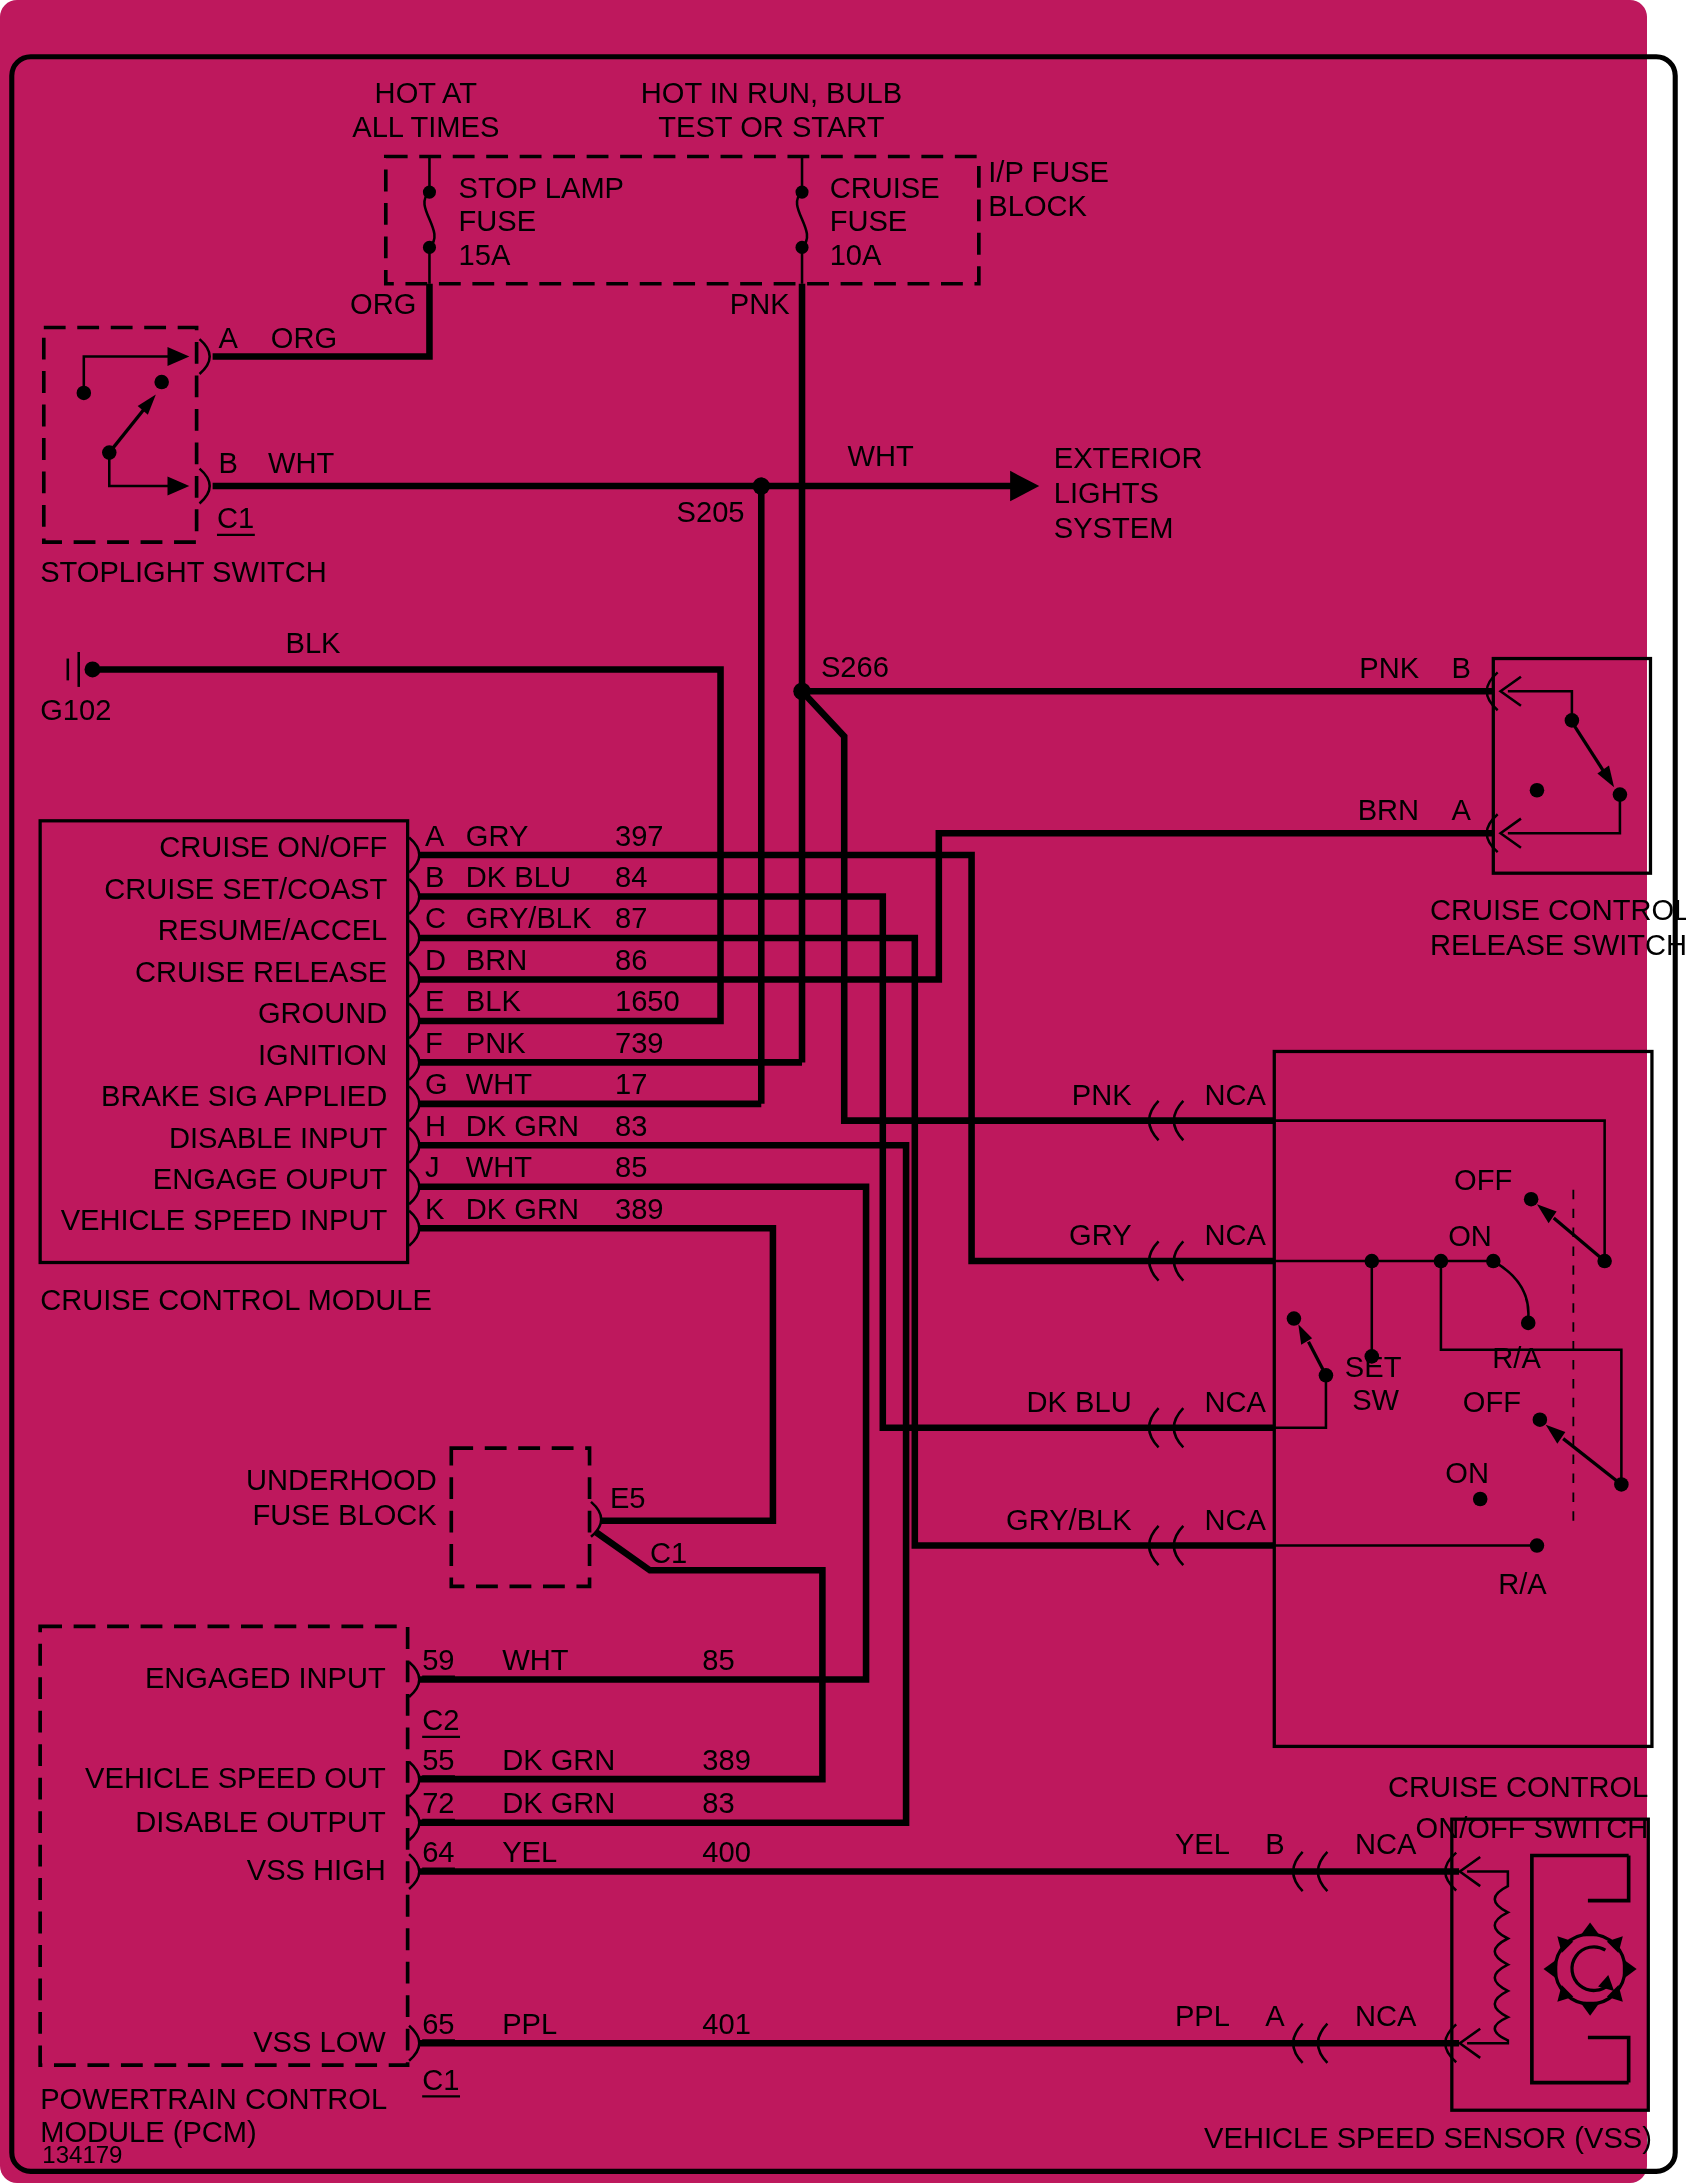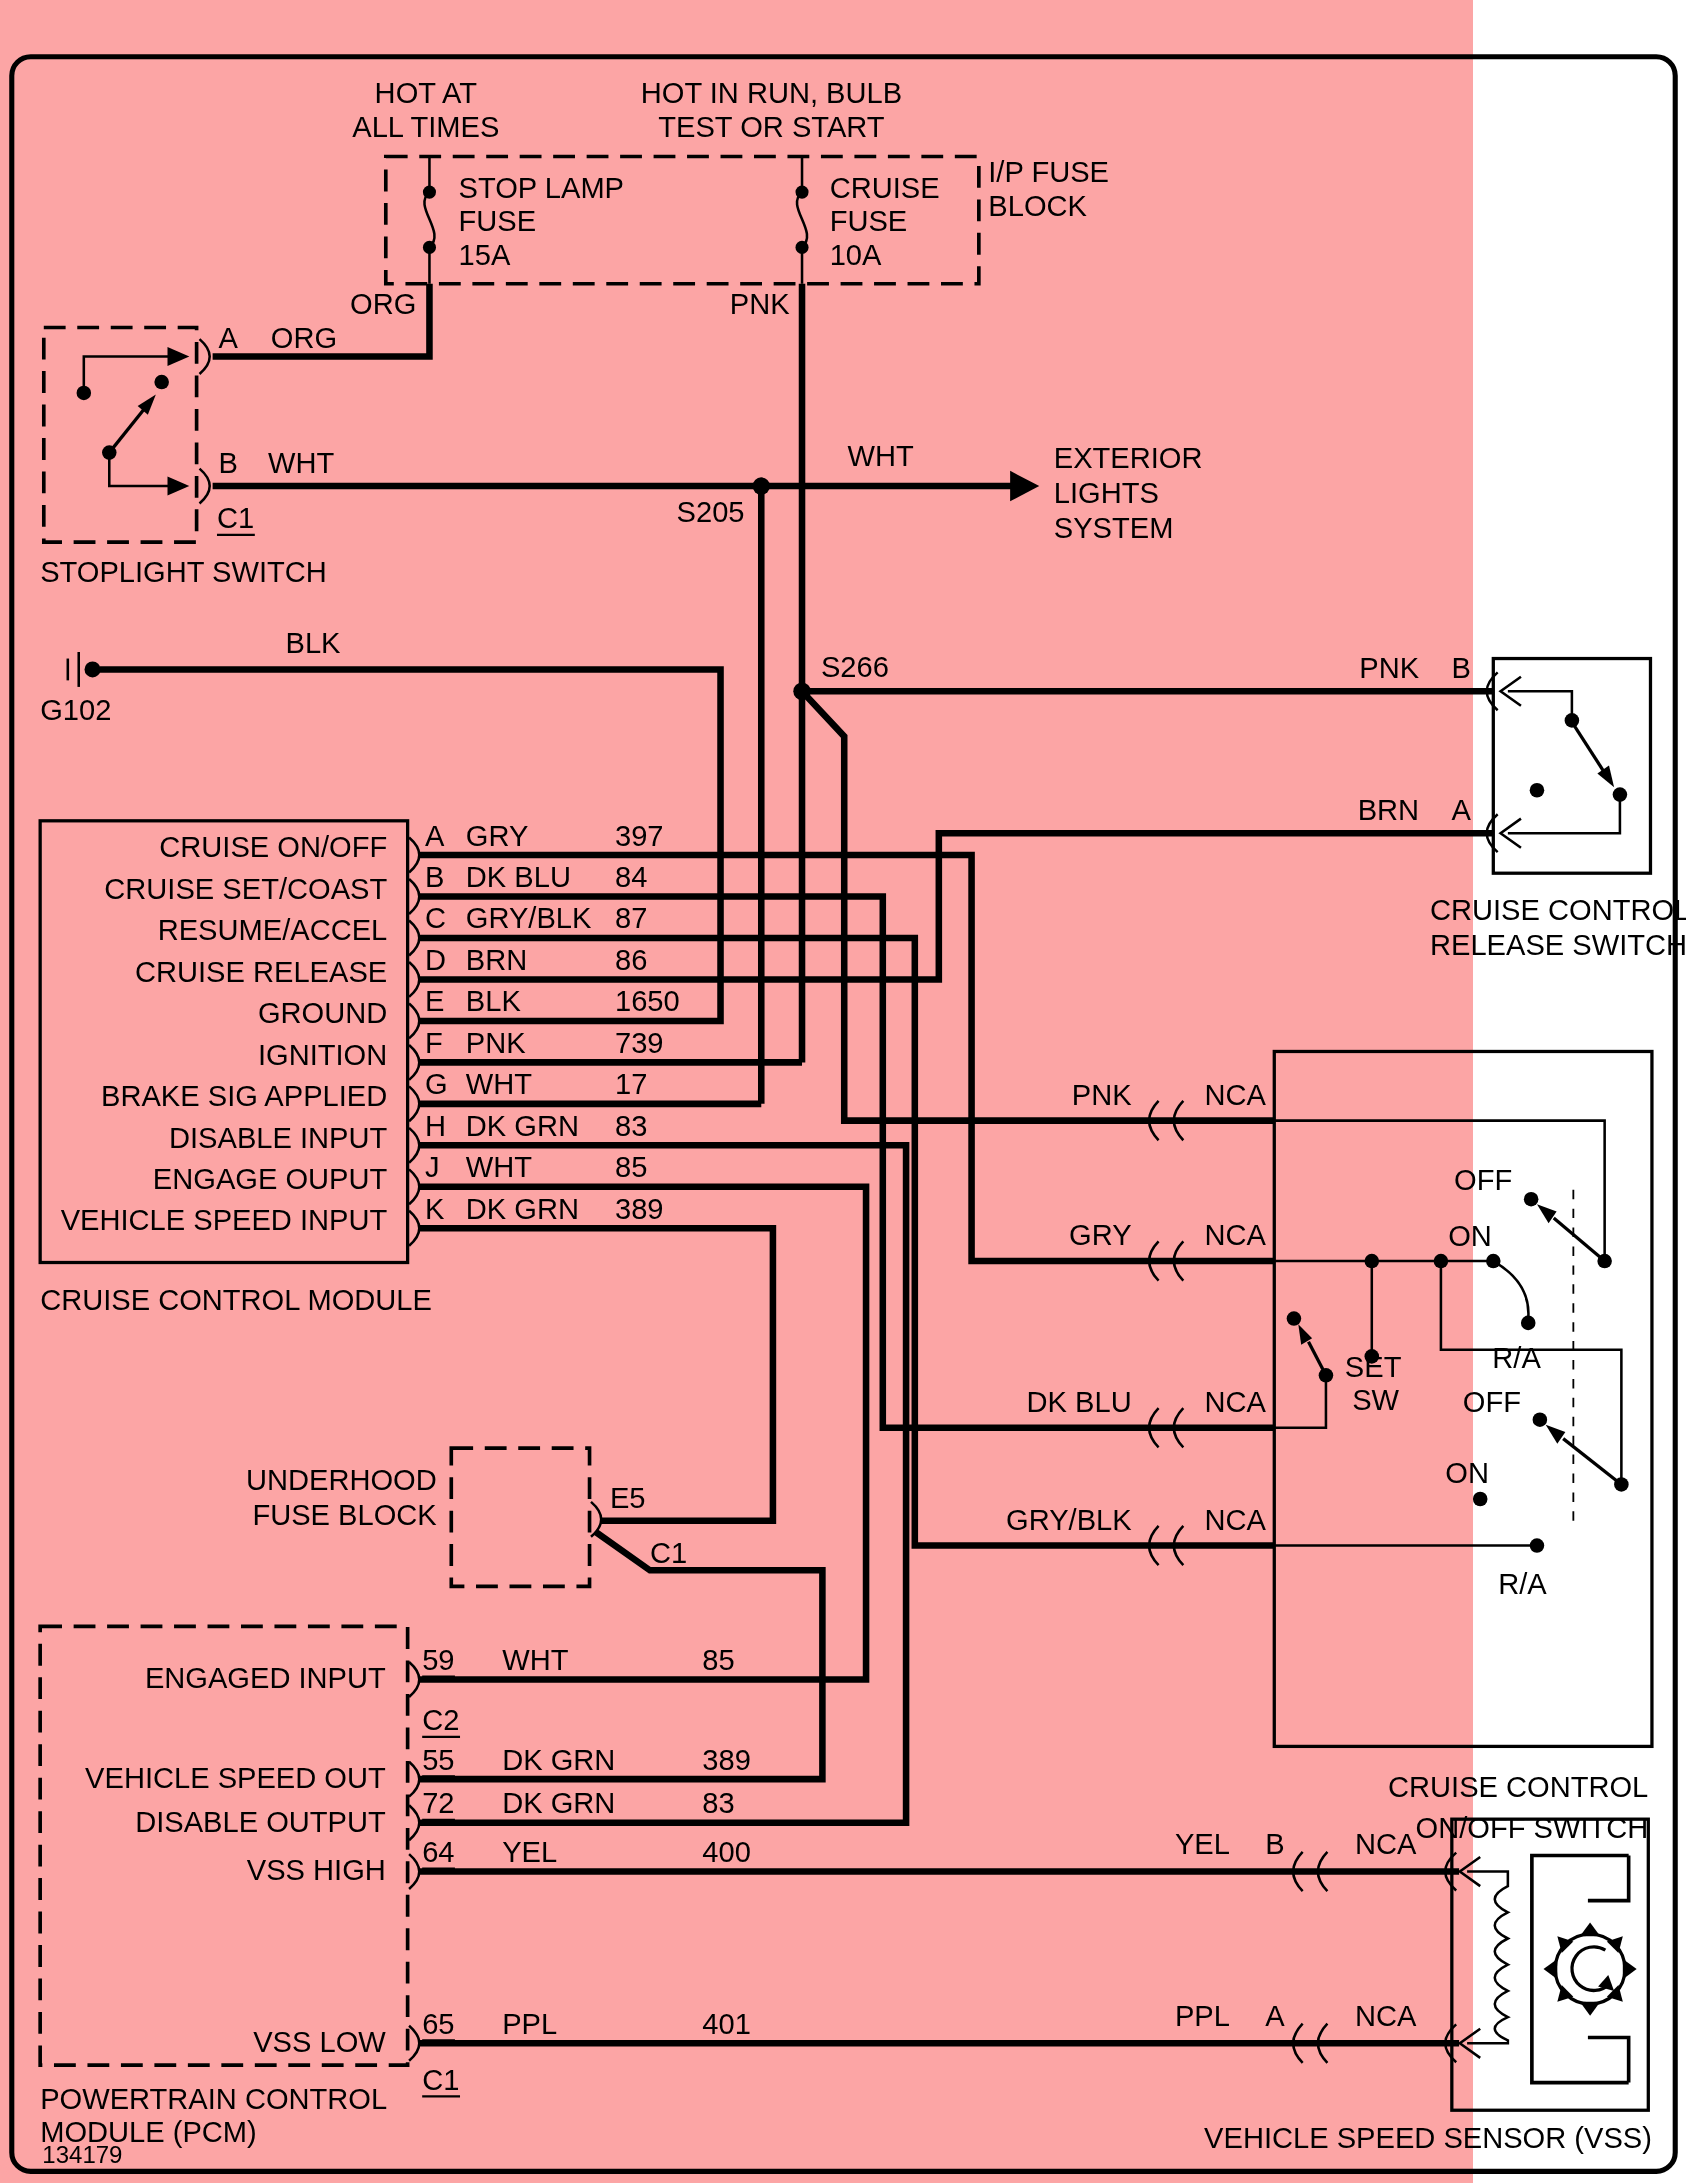--- a/index.html
+++ b/index.html
@@ -1,16 +1,16 @@
 <!DOCTYPE html>
 <html style="font-size:11.6px"><head>
 <meta charset="utf-8">
 <style>
   html,body{margin:0;padding:0;background:#ffffff;}
-  .stage{width:1473px;height:2183px;position:relative;background:#fca5a5;}
+  .stage{width:1647px;height:2183px;position:relative;background:#be185d;border-radius:17px;}
   svg{display:block;}
   .wt{stroke:#000;stroke-width:9;fill:none;stroke-linecap:butt;}
   .wn{stroke:#000;stroke-width:3.5;fill:none;}
   .wm{stroke:#000;stroke-width:4.5;fill:none;}
   .bx{stroke:#000;stroke-width:4.5;fill:none;}
   .bd{stroke:#000;stroke-width:5;fill:none;stroke-dasharray:30 16;}
   .mech{stroke:#000;stroke-width:2.5;fill:none;stroke-dasharray:13 13;}
   .dot{fill:#000;stroke:none;}
   .t{font-family:"Liberation Sans","DejaVu Sans",sans-serif;font-size:40px;fill:#000;}
   .ts{font-family:"Liberation Sans","DejaVu Sans",sans-serif;font-size:33px;fill:#000;}

